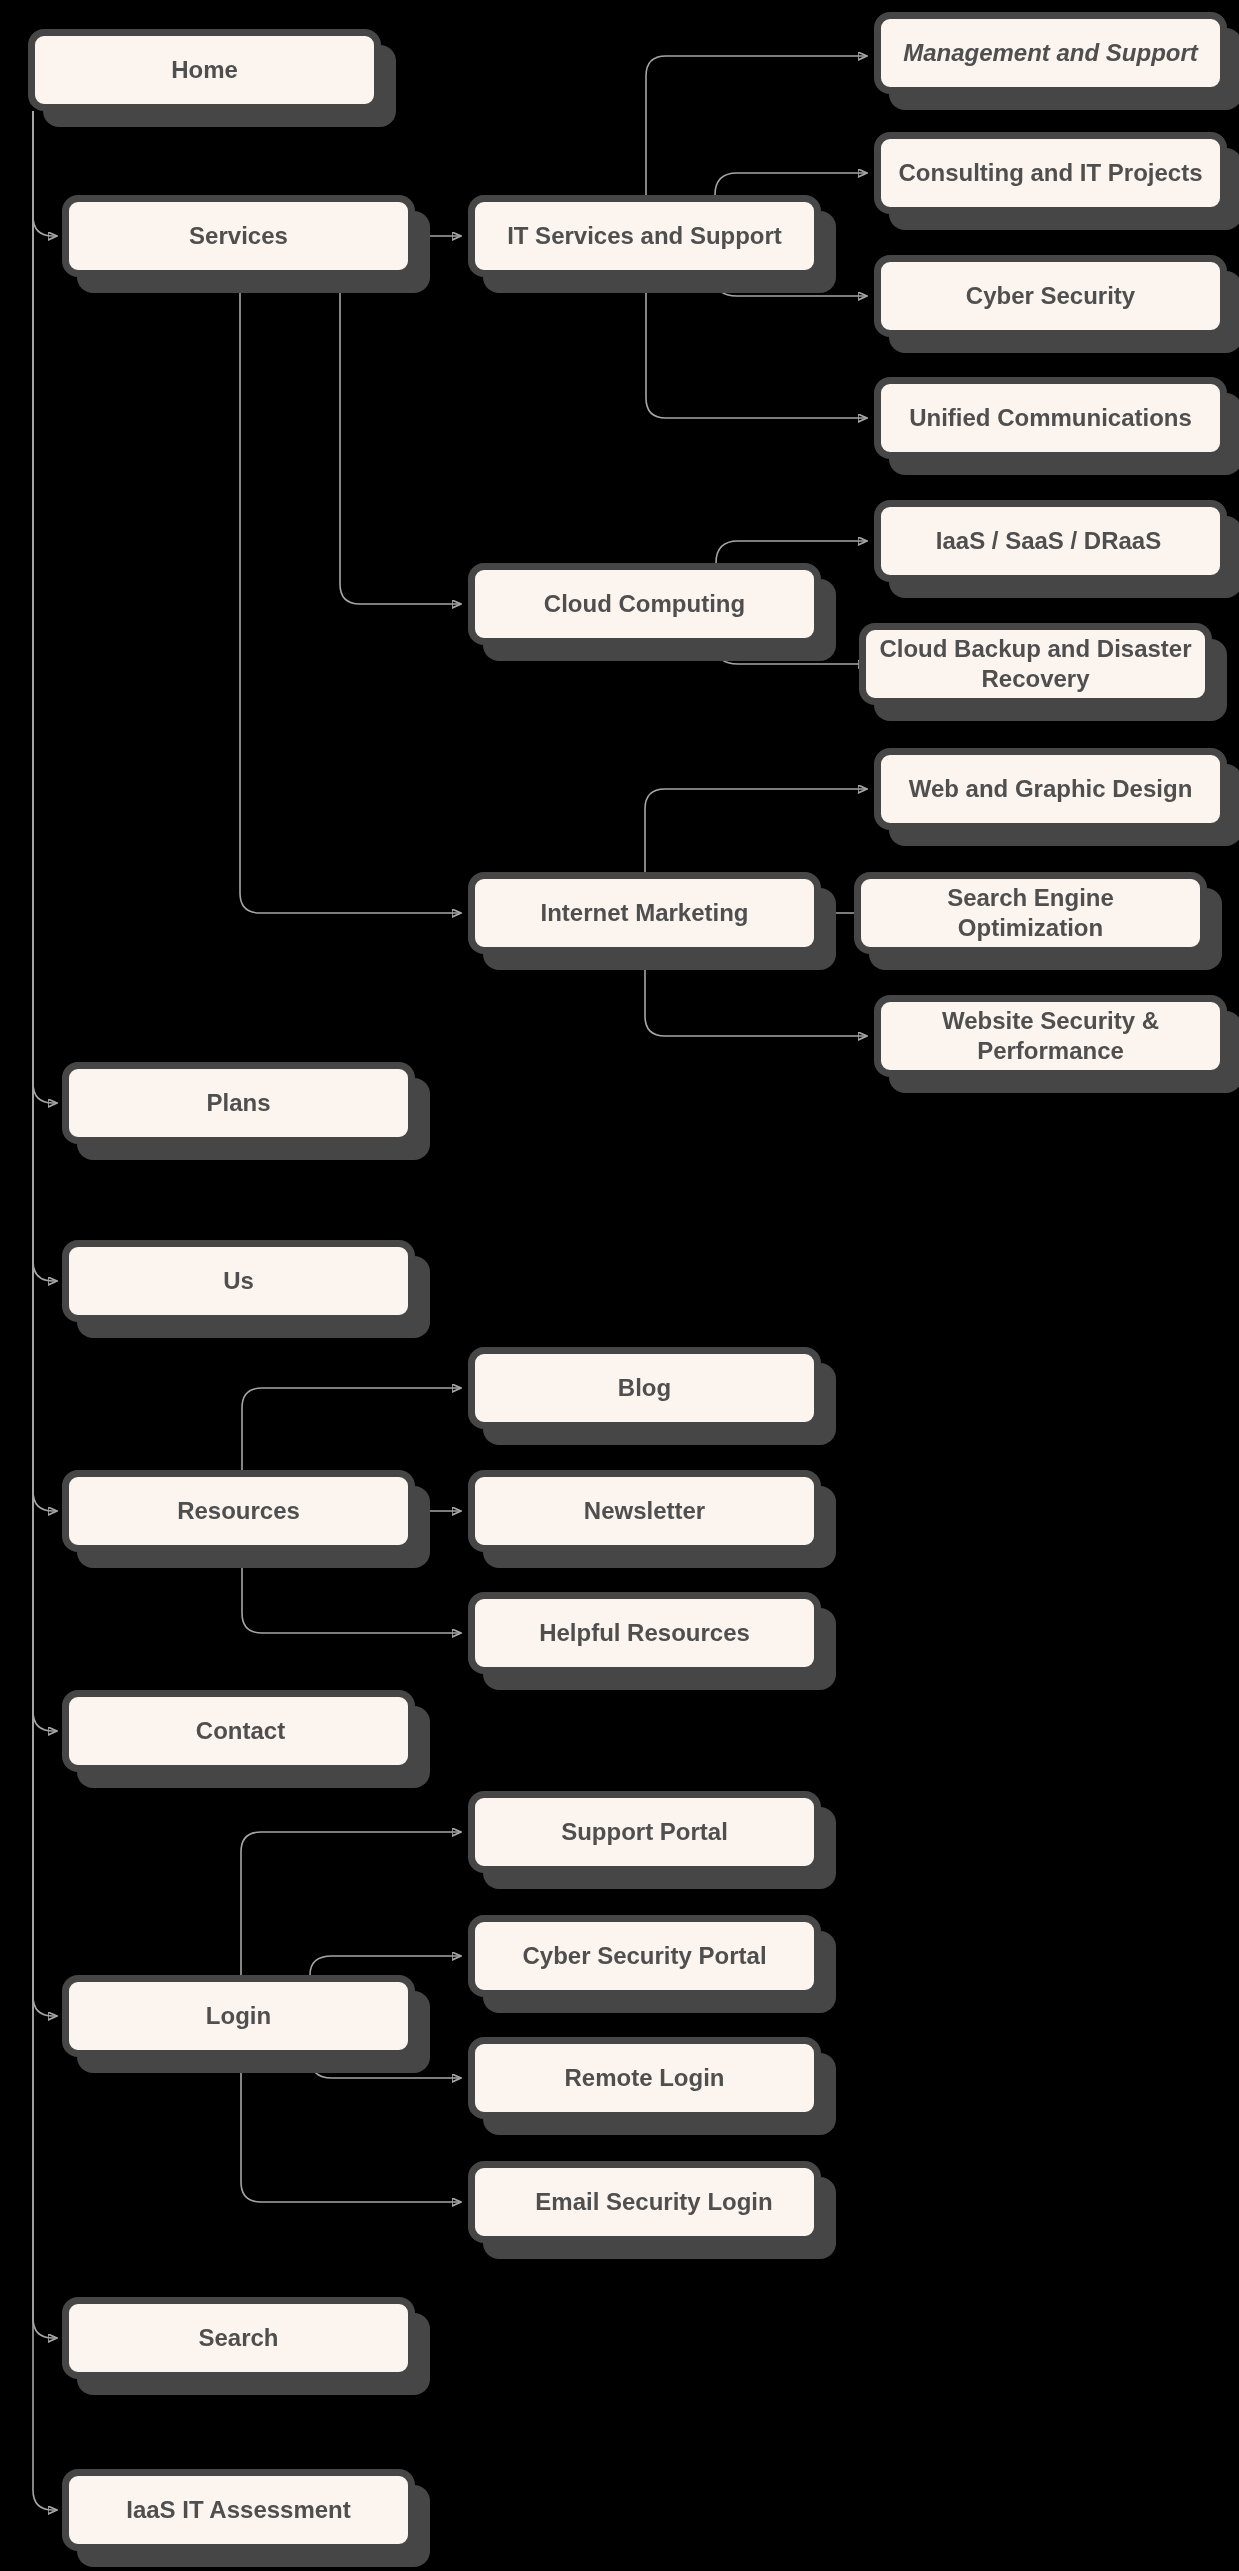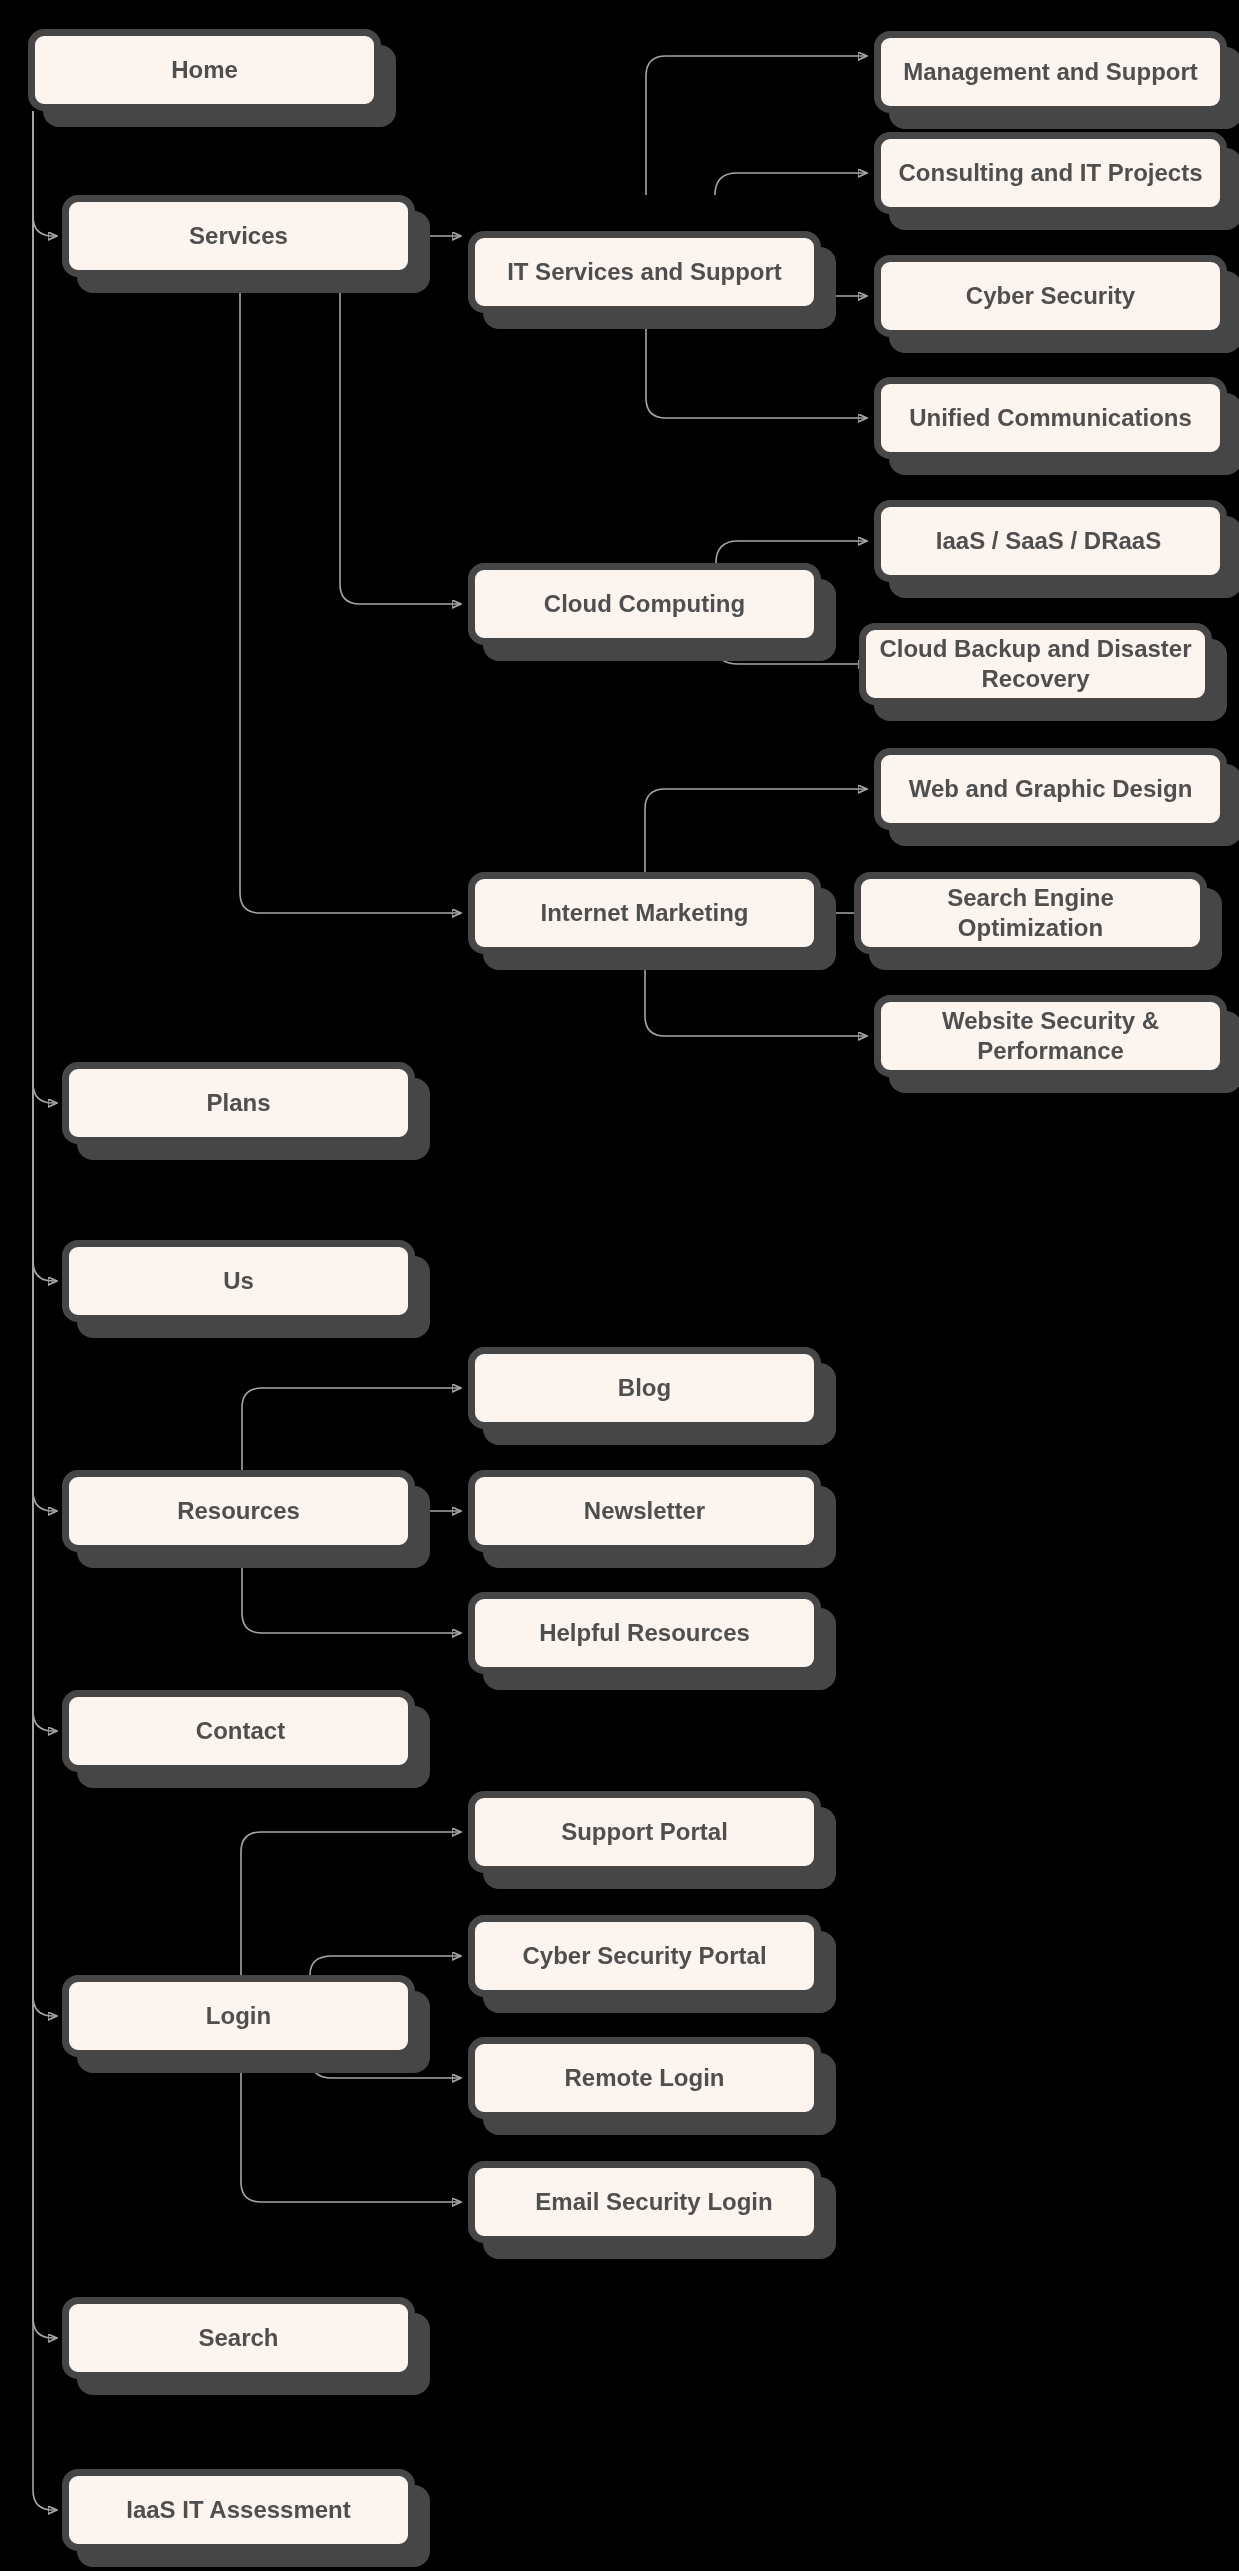--- a/index.html
+++ b/index.html
@@ -119,21 +119,21 @@
   <div class="node" style="left:62px; top:1975px;">
     <span>Login</span>
   </div>
   <div class="node" style="left:62px; top:2297px;">
     <span>Search</span>
   </div>
   <div class="node" style="left:62px; top:2469px;">
     <span>IaaS IT Assessment</span>
   </div>
 
-  <div class="node" style="left:468px; top:195px;margin-top:36px;">
+  <div class="node" style="left:468px; top:195px;">
     <span>IT Services and Support</span>
   </div>
   <div class="node" style="left:468px; top:872px;">
     <span>Internet Marketing</span>
   </div>
   <div class="node" style="left:468px; top:563px;">
     <span>Cloud Computing</span>
   </div>
   <div class="node" style="left:468px; top:1347px;">
     <span>Blog</span>
@@ -150,21 +150,21 @@
   <div class="node" style="left:468px; top:1915px;">
     <span>Cyber Security Portal</span>
   </div>
   <div class="node" style="left:468px; top:2037px;">
     <span>Remote Login</span>
   </div>
   <div class="node" style="left:468px; top:2161px;padding-left:31px;">
     <span>Email Security Login</span>
   </div>
 
-  <div class="node" style="left:874px; top:31px;">
+  <div class="node" style="left:874px; top:12px;font-style:italic;">
     <span>Management and Support</span>
   </div>
   <div class="node" style="left:874px; top:132px;">
     <span>Consulting and IT Projects</span>
   </div>
   <div class="node" style="left:874px; top:255px;">
     <span>Cyber Security</span>
   </div>
   <div class="node" style="left:874px; top:377px;">
     <span>Unified Communications</span>

